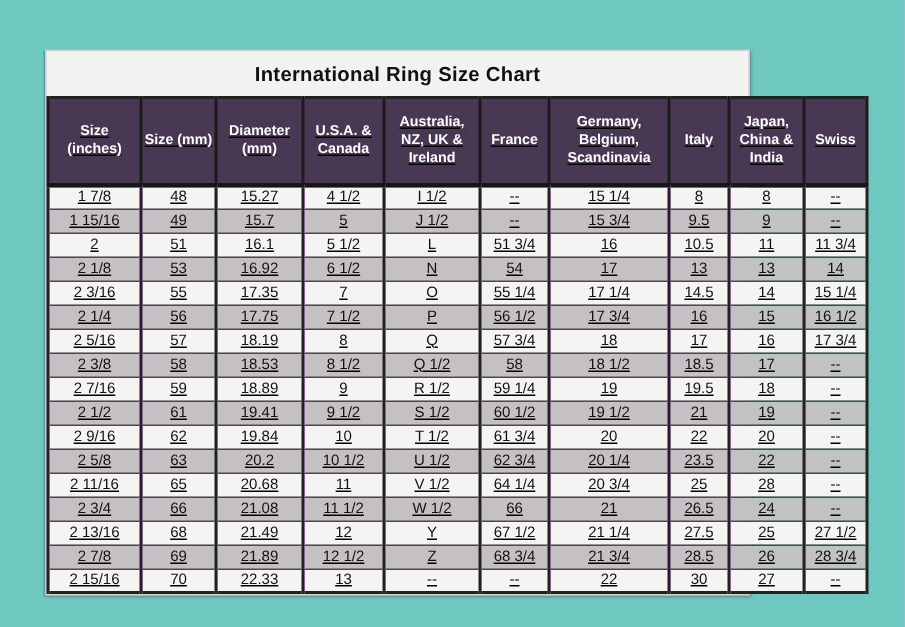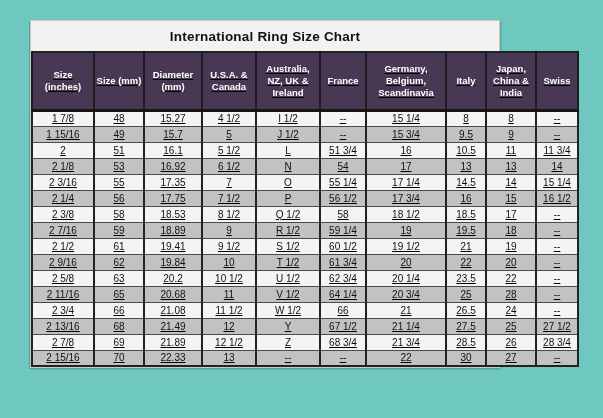--- a/index.html
+++ b/index.html
@@ -10,21 +10,21 @@
     position: relative;
     width: 603px;
     height: 418px;
     background: #6FC8C0;
     overflow: hidden;
   }
 
   .panel {
     position: absolute;
     left: 30px;
-    top: 20px;
+    top: 33px;
     width: 470px;
     background: #f0abfc;
     border: 1px solid #c9c9c5;
     box-shadow: -1px 1px 0 #57a09a, 1px 1px 2px rgba(0,0,0,0.25);
   }
 
   .title-bar {
     height: 30px;
     display: flex;
     align-items: center;
@@ -195,20 +195,32 @@
             <td>17.75</td>
             <td>7 1/2</td>
             <td>P</td>
             <td>56 1/2</td>
             <td>17 3/4</td>
             <td>16</td>
             <td>15</td>
             <td>16 1/2</td>
           </tr>
           <tr>
+            <td>2 5/16</td>
+            <td>57</td>
+            <td>18.19</td>
+            <td>8</td>
+            <td>Q</td>
+            <td>57 3/4</td>
+            <td>18</td>
+            <td>17</td>
+            <td>16</td>
+            <td>17 3/4</td>
+          </tr>
+          <tr>
             <td>2 3/8</td>
             <td>58</td>
             <td>18.53</td>
             <td>8 1/2</td>
             <td>Q 1/2</td>
             <td>58</td>
             <td>18 1/2</td>
             <td>18.5</td>
             <td>17</td>
             <td>--</td>

